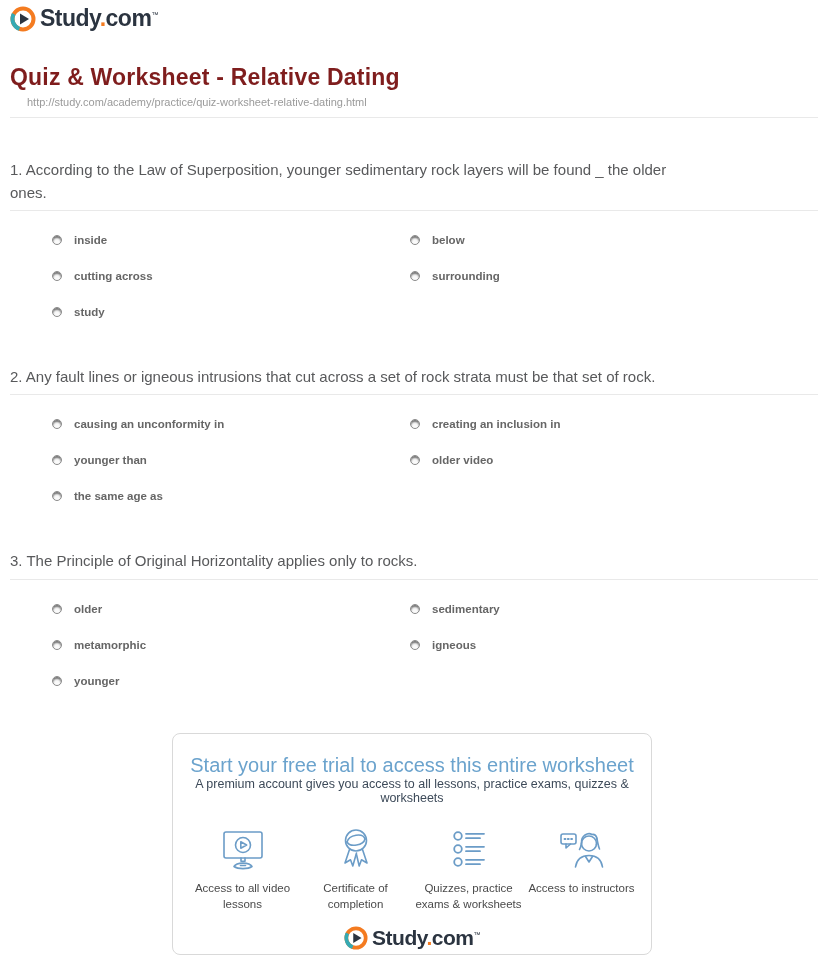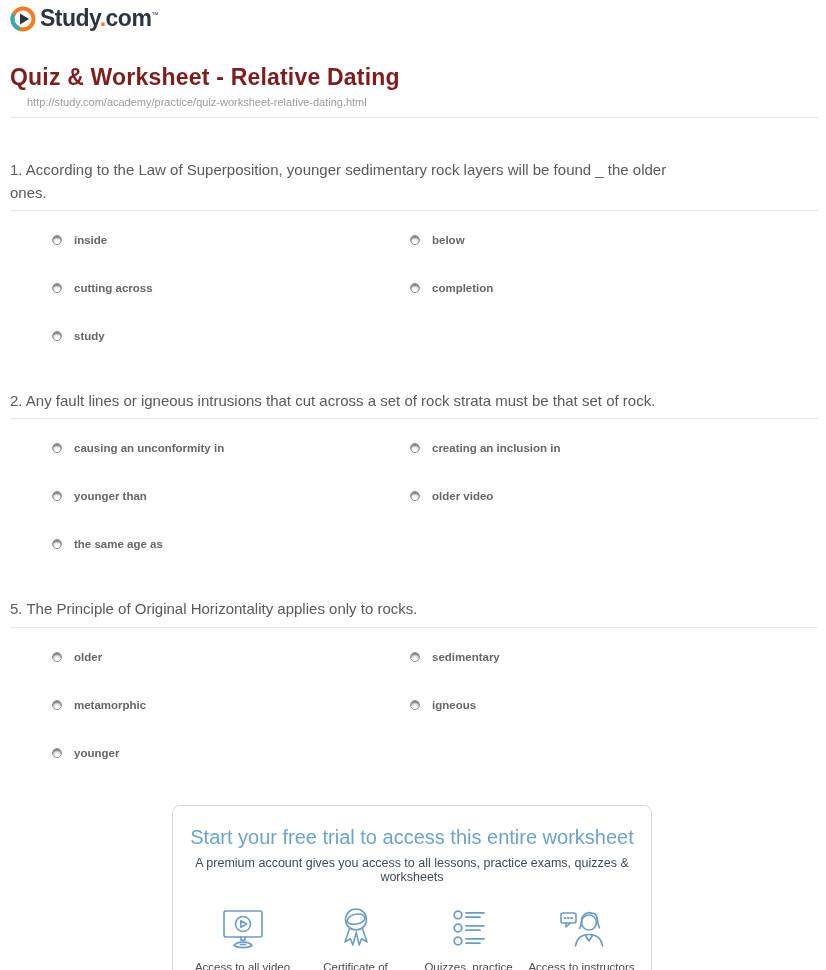--- a/index.html
+++ b/index.html
@@ -30,40 +30,40 @@
   
   .q-section { margin-top:40px; }
   .q-section.tight { margin-top:47px; }
   .q-title {
     font-size:15px; font-weight:400; color:#58595b;
     line-height:1.55; max-width:668px;
   }
   .q-rule { border:none; border-top:1px solid #e9e9e9; margin-top:6px; }
   .opts {
     margin-top:23px; padding-left:42px;
-    display:grid; grid-template-columns:358px 1fr; row-gap:36px;
+    display:grid; grid-template-columns:358px 1fr; row-gap:24px;
   }
   .opt { display:flex; align-items:center; cursor:pointer; }
   .radio {
     width:10px; height:10px; border-radius:50%;
     background:#fafafa;
     border:1px solid #8a8a8a;
     box-shadow: inset 0 2px 2px rgba(0,0,0,0.55), inset -1px -1px 1px rgba(255,255,255,0.9);
     margin-right:12px; flex:none;
   }
   .opt-label { font-size:11.5px; font-weight:700; color:#666; }
 
   
   .trial-box {
     width:480px; margin:46px 0 0 162px;
     border:1px solid #d9d9d9; border-radius:8px;
     background:#fff; text-align:center;
   }
   .trial-title { font-size:20px; color:#6ba3cd; margin-top:20px; font-weight:400; }
-  .trial-sub { font-size:12.5px; color:#3d4a59; margin-top:7px; }
+  .trial-sub { font-size:12.5px; color:#3d4a59; }
   .features { display:flex; justify-content:center; margin-top:20px; }
   .feature { width:113px; }
   .feature .ficon { height:46px; display:flex; align-items:flex-end; justify-content:center; }
   .feature svg { display:block; }
   .flabel { font-size:11.5px; color:#4a4a4a; line-height:1.45; margin-top:9px; }
   .box-logo { margin-top:13px; }
 </style>
 </head>
 <body>
 
@@ -95,21 +95,21 @@
       <div class="opt">
         <span class="radio"></span>
         <span class="opt-label">below</span>
       </div>
       <div class="opt">
         <span class="radio"></span>
         <span class="opt-label">cutting across</span>
       </div>
       <div class="opt">
         <span class="radio"></span>
-        <span class="opt-label">completion</span>
+        <span class="opt-label">surrounding</span>
       </div>
       <div class="opt">
         <span class="radio"></span>
         <span class="opt-label">study</span>
       </div>
     </div>
   </div>
 
   <div class="q-section tight">
     <h2 class="q-title">2. Any fault lines or igneous intrusions that cut across a set of rock strata must be that set of rock.</h2>
@@ -132,21 +132,21 @@
         <span class="opt-label">older video</span>
       </div>
       <div class="opt">
         <span class="radio"></span>
         <span class="opt-label">the same age as</span>
       </div>
     </div>
   </div>
 
   <div class="q-section tight">
-    <h2 class="q-title">5. The Principle of Original Horizontality applies only to rocks.</h2>
+    <h2 class="q-title">3. The Principle of Original Horizontality applies only to rocks.</h2>
     <hr class="q-rule">
     <div class="opts">
       <div class="opt">
         <span class="radio"></span>
         <span class="opt-label">older</span>
       </div>
       <div class="opt">
         <span class="radio"></span>
         <span class="opt-label">sedimentary</span>
       </div>

